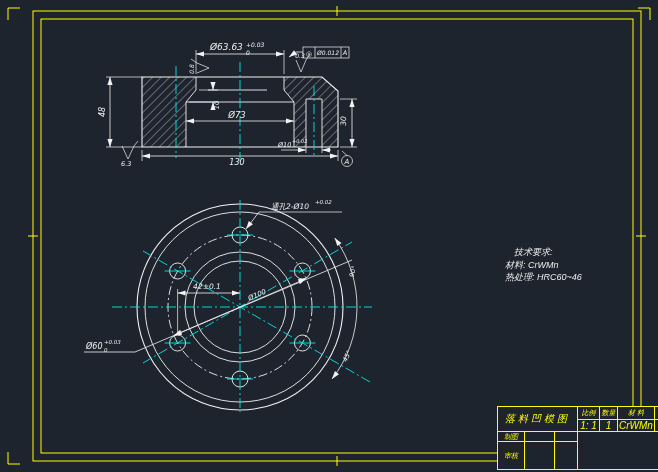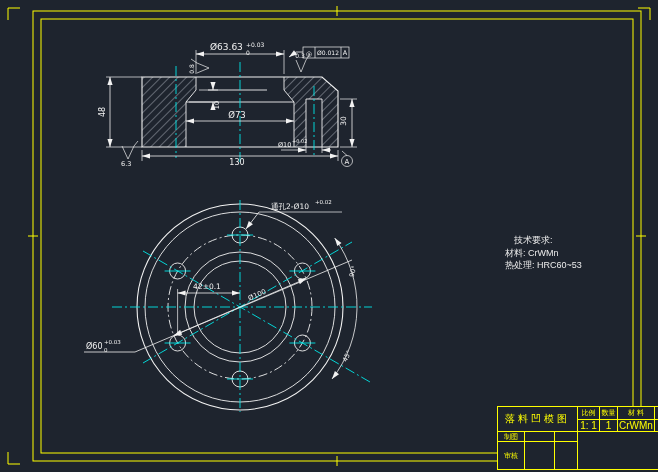--- a/index.html
+++ b/index.html
@@ -1,31 +1,31 @@
 <!DOCTYPE html>
 <html><head>
 <meta charset="utf-8">
 <style>
   :root{
     --bg:#1e242e; --ln:#f2f2f2; --cy:#00e8e8; --yl:#ffff00;
   }
   html,body{margin:0;padding:0;background:#11161e;}
   #stage{position:relative;width:658px;height:472px;background:var(--bg);overflow:hidden;
-         font-family:"Liberation Sans","DejaVu Sans",sans-serif;}
+         font-family:"Liberation Sans","DejaVu Sans",sans-serif;font-style:italic;}
   svg{position:absolute;left:0;top:0;}
   svg text{fill:var(--ln);font-family:"DejaVu Sans","Liberation Sans",sans-serif;}
   .out{stroke:var(--ln);stroke-width:1.1;fill:none;}
   .mid{stroke:var(--ln);stroke-width:0.9;fill:none;}
   .thin{stroke:var(--ln);stroke-width:0.7;fill:none;}
   .dim{stroke:var(--ln);stroke-width:0.8;fill:none;}
   .cl{stroke:var(--cy);stroke-width:0.9;fill:none;stroke-dasharray:10 3 2 3;}
   .clsolid{stroke:var(--cy);stroke-width:0.9;fill:none;}
   .frame{stroke:var(--yl);stroke-width:1;fill:none;}
   .techreq{position:absolute;left:505px;top:234px;color:#ececec;font-size:9px;line-height:12.5px;white-space:nowrap;}
-  .techreq .ind{padding-left:9px;}
+  .techreq .ind{padding-left:9px;margin-top:12px;}
   .tb{position:absolute;left:455px;top:406px;width:186px;height:64px;background:var(--bg);
       border:1px solid var(--yl);display:grid;box-sizing:border-box;
       grid-template-columns:27px 30px 23px 22px 18px 37px 1fr;
       grid-template-rows:13px 12px 10px 1fr;color:var(--yl);margin-left:42px;}
   .tb>div{border-right:1px solid var(--yl);border-bottom:1px solid var(--yl);
       display:flex;align-items:center;justify-content:center;overflow:hidden;
       font-size:7px;white-space:nowrap;}
   .tb>div.nr{border-right:none;} .tb>div.nb{border-bottom:none;}
   .tb .big{font-size:10px;letter-spacing:3px;}
   .tb .val{font-size:10px;}
@@ -173,21 +173,21 @@
       <path class="dim" d="M332,379 A117,117 0 0 0 334.7,238" marker-start="url(#ah)" marker-end="url(#ah)"></path>
       <text x="355" y="272" font-size="6.5" text-anchor="middle" transform="rotate(-75,355,272)">90°</text>
       <text x="349" y="357" font-size="6.5" text-anchor="middle" transform="rotate(-65,349,357)">45°</text>
     </g>
   </g>
 </svg>
 
   <div class="techreq">
     <div class="ind">技术要求:</div>
     <div>材料: CrWMn</div>
-    <div>热处理: HRC60~53</div>
+    <div>热处理: HRC60~46</div>
   </div>
 
   <div class="tb">
     <div class="big" style="grid-column:1/4;grid-row:1/3">落料凹模图</div>
     <div style="grid-column:4;grid-row:1">比例</div>
     <div style="grid-column:5;grid-row:1">数量</div>
     <div style="grid-column:6;grid-row:1">材 料</div>
     <div class="nr" style="grid-column:7;grid-row:1">图号</div>
 
     <div class="val" style="grid-column:4;grid-row:2">1: 1</div>

